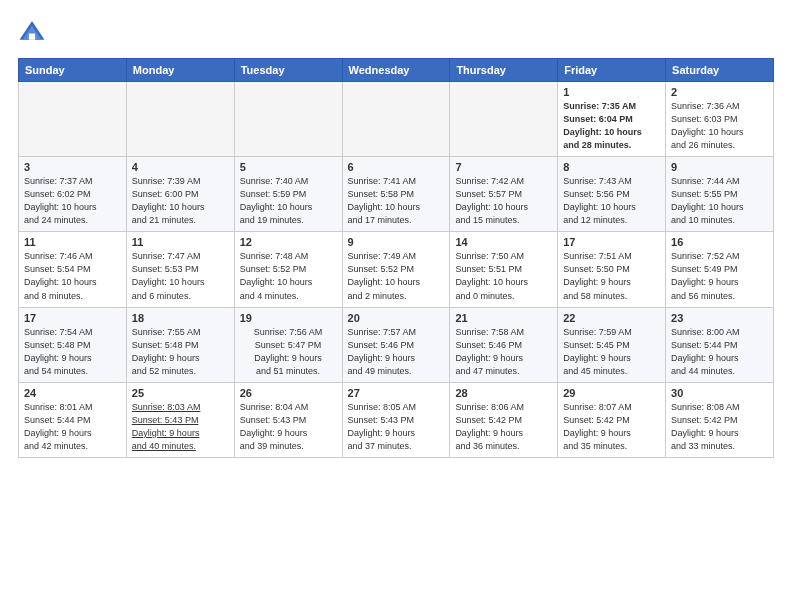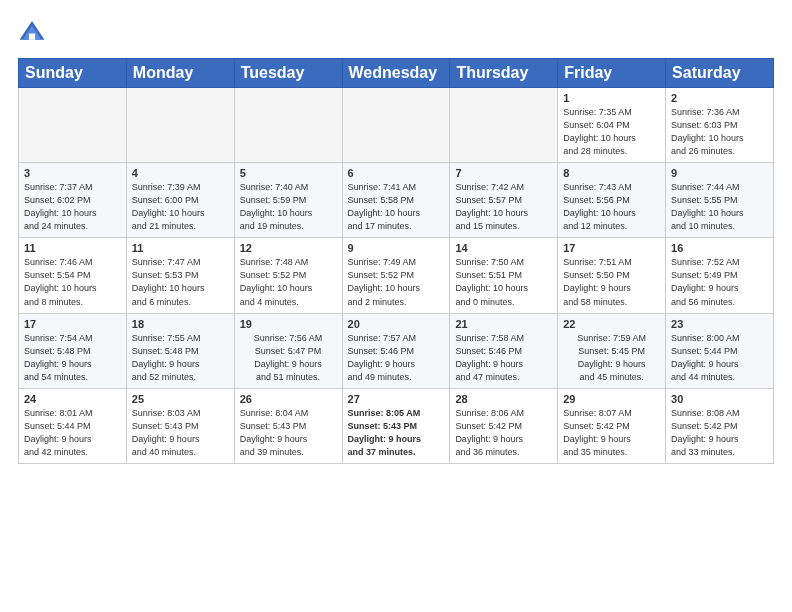--- a/index.html
+++ b/index.html
@@ -50,21 +50,21 @@
       color: #555;
     }
     .calendar {
       width: 100%;
       border-collapse: collapse;
       border: 1px solid #ccc;
     }
     .calendar th {
       background: #3a6bbf;
       color: #fff;
-      font-size: 16px;
+      font-size: 11px;
       font-weight: bold;
       padding: 5px 6px;
       text-align: left;
       border: 1px solid #2a5aaf;
     }
     .calendar td {
       vertical-align: top;
       border: 1px solid #ccc;
       padding: 4px 5px;
       font-size: 9.5px;
@@ -135,21 +135,21 @@
     </thead>
     <tbody id="calendar-body">
     <tr class="row-odd">
           <td class="empty"></td>
           <td class="empty"></td>
           <td class="empty"></td>
           <td class="empty"></td>
           <td class="empty"></td>
           <td>
             <span class="day-num">1</span>
-            <div class="day-info" style="white-space: pre-line;">Sunrise: 7:35 AM
+            <div class="day-info" style="white-space: pre-line; font-weight: bold;">Sunrise: 7:35 AM
 Sunset: 6:04 PM
 Daylight: 10 hours
 and 28 minutes.</div>
           </td>
           <td>
             <span class="day-num">2</span>
             <div class="day-info" style="white-space: pre-line;">Sunrise: 7:36 AM
 Sunset: 6:03 PM
 Daylight: 10 hours
 and 26 minutes.</div>
@@ -288,21 +288,21 @@
           </td>
           <td>
             <span class="day-num">21</span>
             <div class="day-info" style="white-space: pre-line;">Sunrise: 7:58 AM
 Sunset: 5:46 PM
 Daylight: 9 hours
 and 47 minutes.</div>
           </td>
           <td>
             <span class="day-num">22</span>
-            <div class="day-info" style="white-space: pre-line; text-align: center;">Sunrise: 7:59 AM
+            <div class="day-info" style="white-space: pre-line;">Sunrise: 7:59 AM
 Sunset: 5:45 PM
 Daylight: 9 hours
 and 45 minutes.</div>
           </td>
           <td>
             <span class="day-num">23</span>
             <div class="day-info" style="white-space: pre-line;">Sunrise: 8:00 AM
 Sunset: 5:44 PM
 Daylight: 9 hours
 and 44 minutes.</div>
@@ -311,35 +311,35 @@
         <tr class="row-odd">
           <td>
             <span class="day-num">24</span>
             <div class="day-info" style="white-space: pre-line;">Sunrise: 8:01 AM
 Sunset: 5:44 PM
 Daylight: 9 hours
 and 42 minutes.</div>
           </td>
           <td>
             <span class="day-num">25</span>
-            <div class="day-info" style="white-space: pre-line;">Sunrise: 8:03 AM
+            <div class="day-info" style="white-space: pre-line; text-decoration: underline;">Sunrise: 8:03 AM
 Sunset: 5:43 PM
 Daylight: 9 hours
 and 40 minutes.</div>
           </td>
           <td>
             <span class="day-num">26</span>
             <div class="day-info" style="white-space: pre-line;">Sunrise: 8:04 AM
 Sunset: 5:43 PM
 Daylight: 9 hours
 and 39 minutes.</div>
           </td>
           <td>
             <span class="day-num">27</span>
-            <div class="day-info" style="white-space: pre-line; font-weight: bold;">Sunrise: 8:05 AM
+            <div class="day-info" style="white-space: pre-line;">Sunrise: 8:05 AM
 Sunset: 5:43 PM
 Daylight: 9 hours
 and 37 minutes.</div>
           </td>
           <td>
             <span class="day-num">28</span>
             <div class="day-info" style="white-space: pre-line;">Sunrise: 8:06 AM
 Sunset: 5:42 PM
 Daylight: 9 hours
 and 36 minutes.</div>

